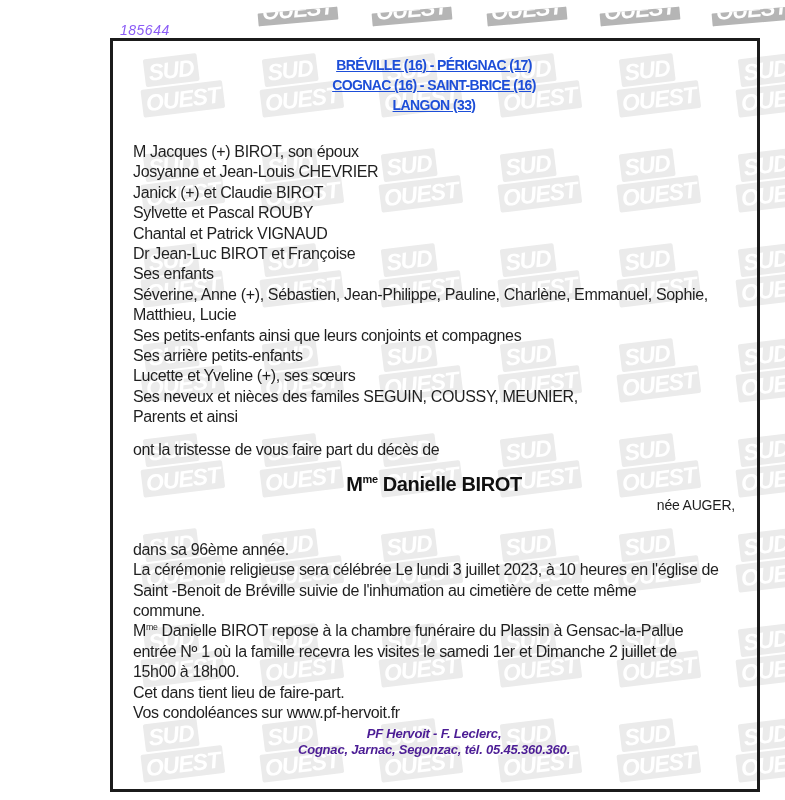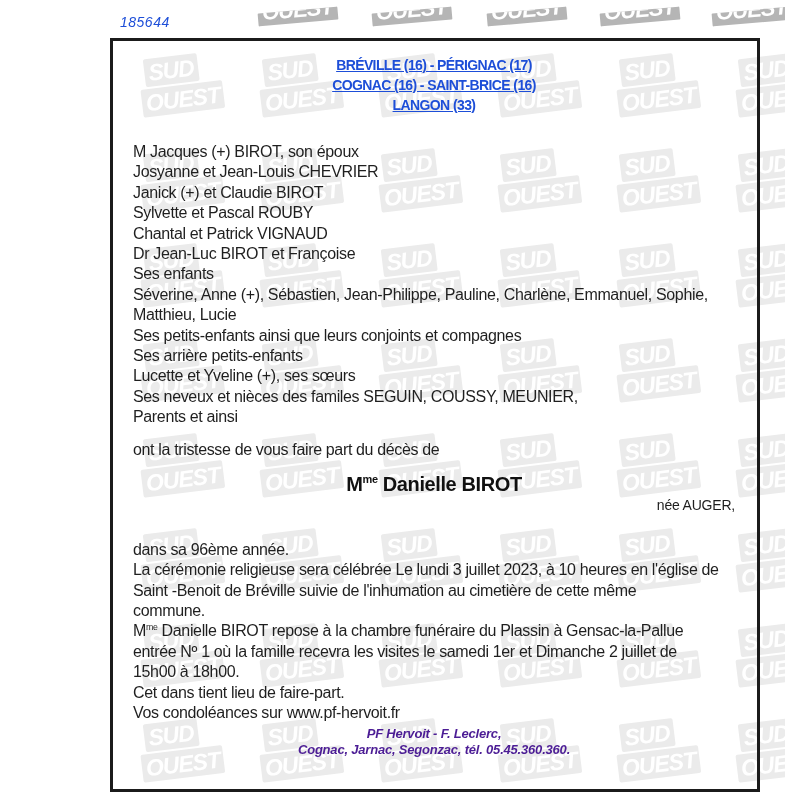--- a/index.html
+++ b/index.html
@@ -22,22 +22,22 @@
   .wm-sliver {
     position:absolute; width:80px; height:13px; overflow:hidden;
     transform:rotate(-5deg); background:#b5b5b5; border-radius:1px;
   }
   .wm-sliver > div {
     color:#ffffff; font-weight:bold; font-style:italic;
     font-size:22px; letter-spacing:-1px; margin-top:-13px; text-align:center;
   }
   
   .ref-number {
-    position:absolute; left:120px; top:14px; z-index:2;
-    font-style:italic; font-size:14px; color:#1d4ed8; letter-spacing:0.5px;
+    position:absolute; left:120px; top:22px; z-index:2;
+    font-style:italic; font-size:14px; color:#8b5cf6; letter-spacing:0.5px;
   }
   
   .notice-box {
     position:absolute; left:110px; top:38px; width:650px; height:754px;
     border:3px solid #1b1b1b; z-index:1; background:transparent;
     padding:14px 22px 0 20px; color:#1e1e1e;
   }
   .title-block {
     text-align:center; font-weight:bold; font-size:14px;
     line-height:20px; letter-spacing:-0.6px; color:#1d4ed8;text-decoration:underline;

